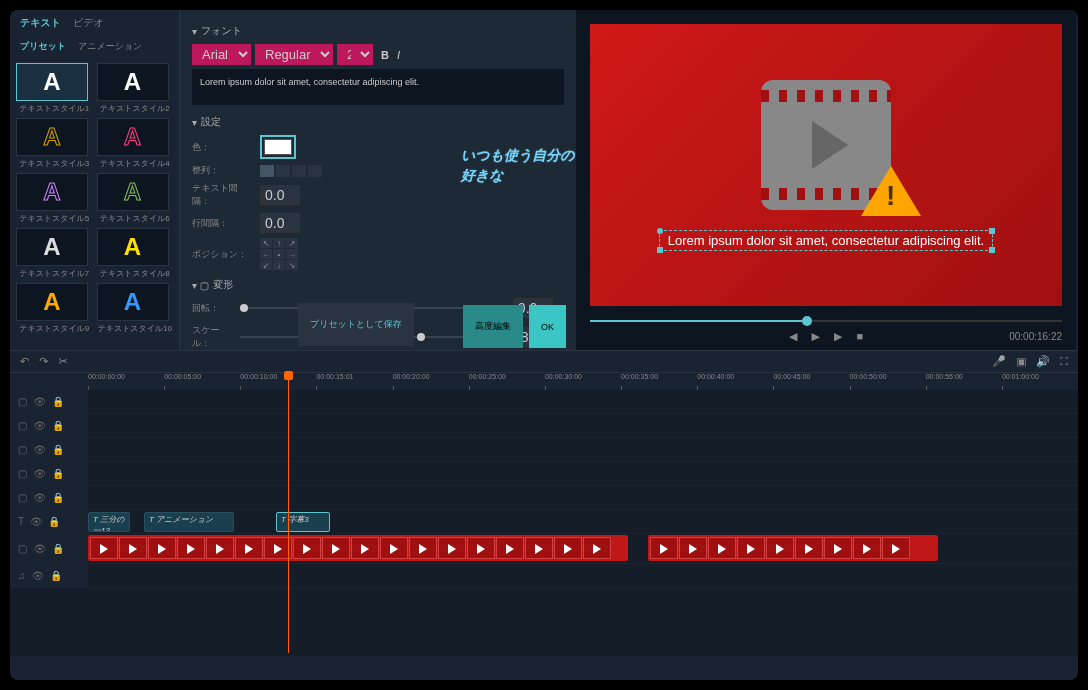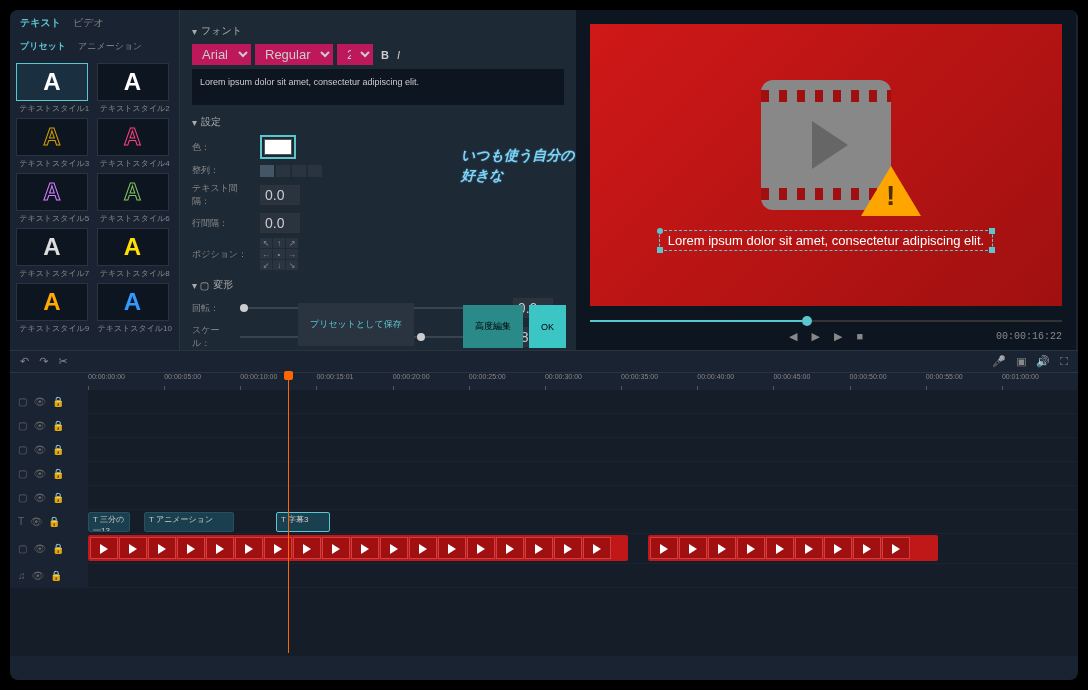--- a/index.html
+++ b/index.html
@@ -54,34 +54,34 @@
 .warn-icon { position: absolute; right: -30px; bottom: -10px; width: 60px; height: 54px; }
 .warn-tri { width: 0; height: 0; border-left: 30px solid transparent; border-right: 30px solid transparent; border-bottom: 50px solid #ffa500; position: relative; }
 .warn-tri::before { content:'!'; position:absolute; left:-5px; top:14px; font-size:28px; font-weight:bold; color:#4a3000; }
 .preview-text { color: #fff; font-size: 13px; text-align: center; border: 1px dashed #5bc5d0; padding: 2px 8px; margin-top: 20px; position: relative; }
 .handle { position:absolute; width:6px; height:6px; background:#5bc5d0; }
 .handle.tl{top:-3px;left:-3px;}.handle.tr{top:-3px;right:-3px;}.handle.bl{bottom:-3px;left:-3px;}.handle.br{bottom:-3px;right:-3px;}
 .preview-scrub { height: 2px; background: #333; margin: 0 14px; position: relative; }
 .scrub-prog { position:absolute; left:0; width:45%; height:100%; background:#5bc5d0; }
 .scrub-thumb { position:absolute; left:45%; top:-4px; width:10px; height:10px; background:#5bc5d0; border-radius:50%; }
 .preview-controls { height: 28px; display: flex; align-items: center; justify-content: center; gap: 14px; color: #888; font-size: 11px; position:relative; }
-.timecode { position:absolute; right:14px; font-size:10px;font-family:Liberation Mono, monospace; }
+.timecode { position:absolute; right:14px; font-size:10px; }
 .toolbar { height: 22px; background: #1a2332; border-top: 1px solid #2a3441; display: flex; align-items: center; padding: 0 10px; gap: 10px; color: #888; font-size: 11px; position:relative; }
 .toolbar-right { position:absolute; right:10px; display:flex; gap:10px; }
 .ruler { height: 18px; background: #1a2332; border-top: 1px solid #2a3441; display: flex; padding-left: 78px; position: relative; }
 .ruler-tick { flex: 1; font-size: 7px; color: #888; position: relative; }
 .ruler-tick::before { content:''; position:absolute; bottom:0; left:0; width:1px; height:4px; background:#555; }
 .playhead { position: absolute; left: 278px; top: 0; width: 1px; height: 280px; background: #ff6600; z-index: 5; }
 .playhead::before { content:''; position:absolute; top:-2px; left:-4px; width:9px; height:9px; background:#ff6600; border-radius:2px; }
 .timeline { background: #141d28; height: 266px; position: relative; }
 .track { height: 24px; border-bottom: 1px solid #1a2332; display: flex; }
 .track-head { width: 78px; background: #1a2332; display: flex; align-items: center; gap: 6px; padding: 0 8px; color: #666; font-size: 10px; }
 .track-content { flex: 1; position: relative; }
 .clip { position: absolute; top: 2px; height: 20px; border-radius: 2px; font-size: 8px; color: #ccc; padding: 1px 4px; overflow: hidden; }
-.clip.text { background: #1a4050; border: 1px solid #2a5060; }
+.clip.text { background: #1a4050; border: 1px solid #2a5060; font-style: italic; }
 .clip.text.sel { border: 1px solid #5bc5d0; }
 .clip.video { background: #c01818; top: 1px; height: 26px; display: flex; align-items: center; gap: 1px; padding: 2px; }
 .vclip-thumb { width: 28px; height: 22px; background: #a01010; border: 1px solid #d04040; position: relative; }
 .vclip-thumb::after { content:''; position:absolute; left:9px; top:6px; border-left:8px solid #fff; border-top:5px solid transparent; border-bottom:5px solid transparent; }
 .track.video { height: 30px; }
 .bonds { display:flex; gap:1px; }
 .bond-box { width:18px; height:4px; background:#2a3441; }
 </style>
 </head>
 <body>

